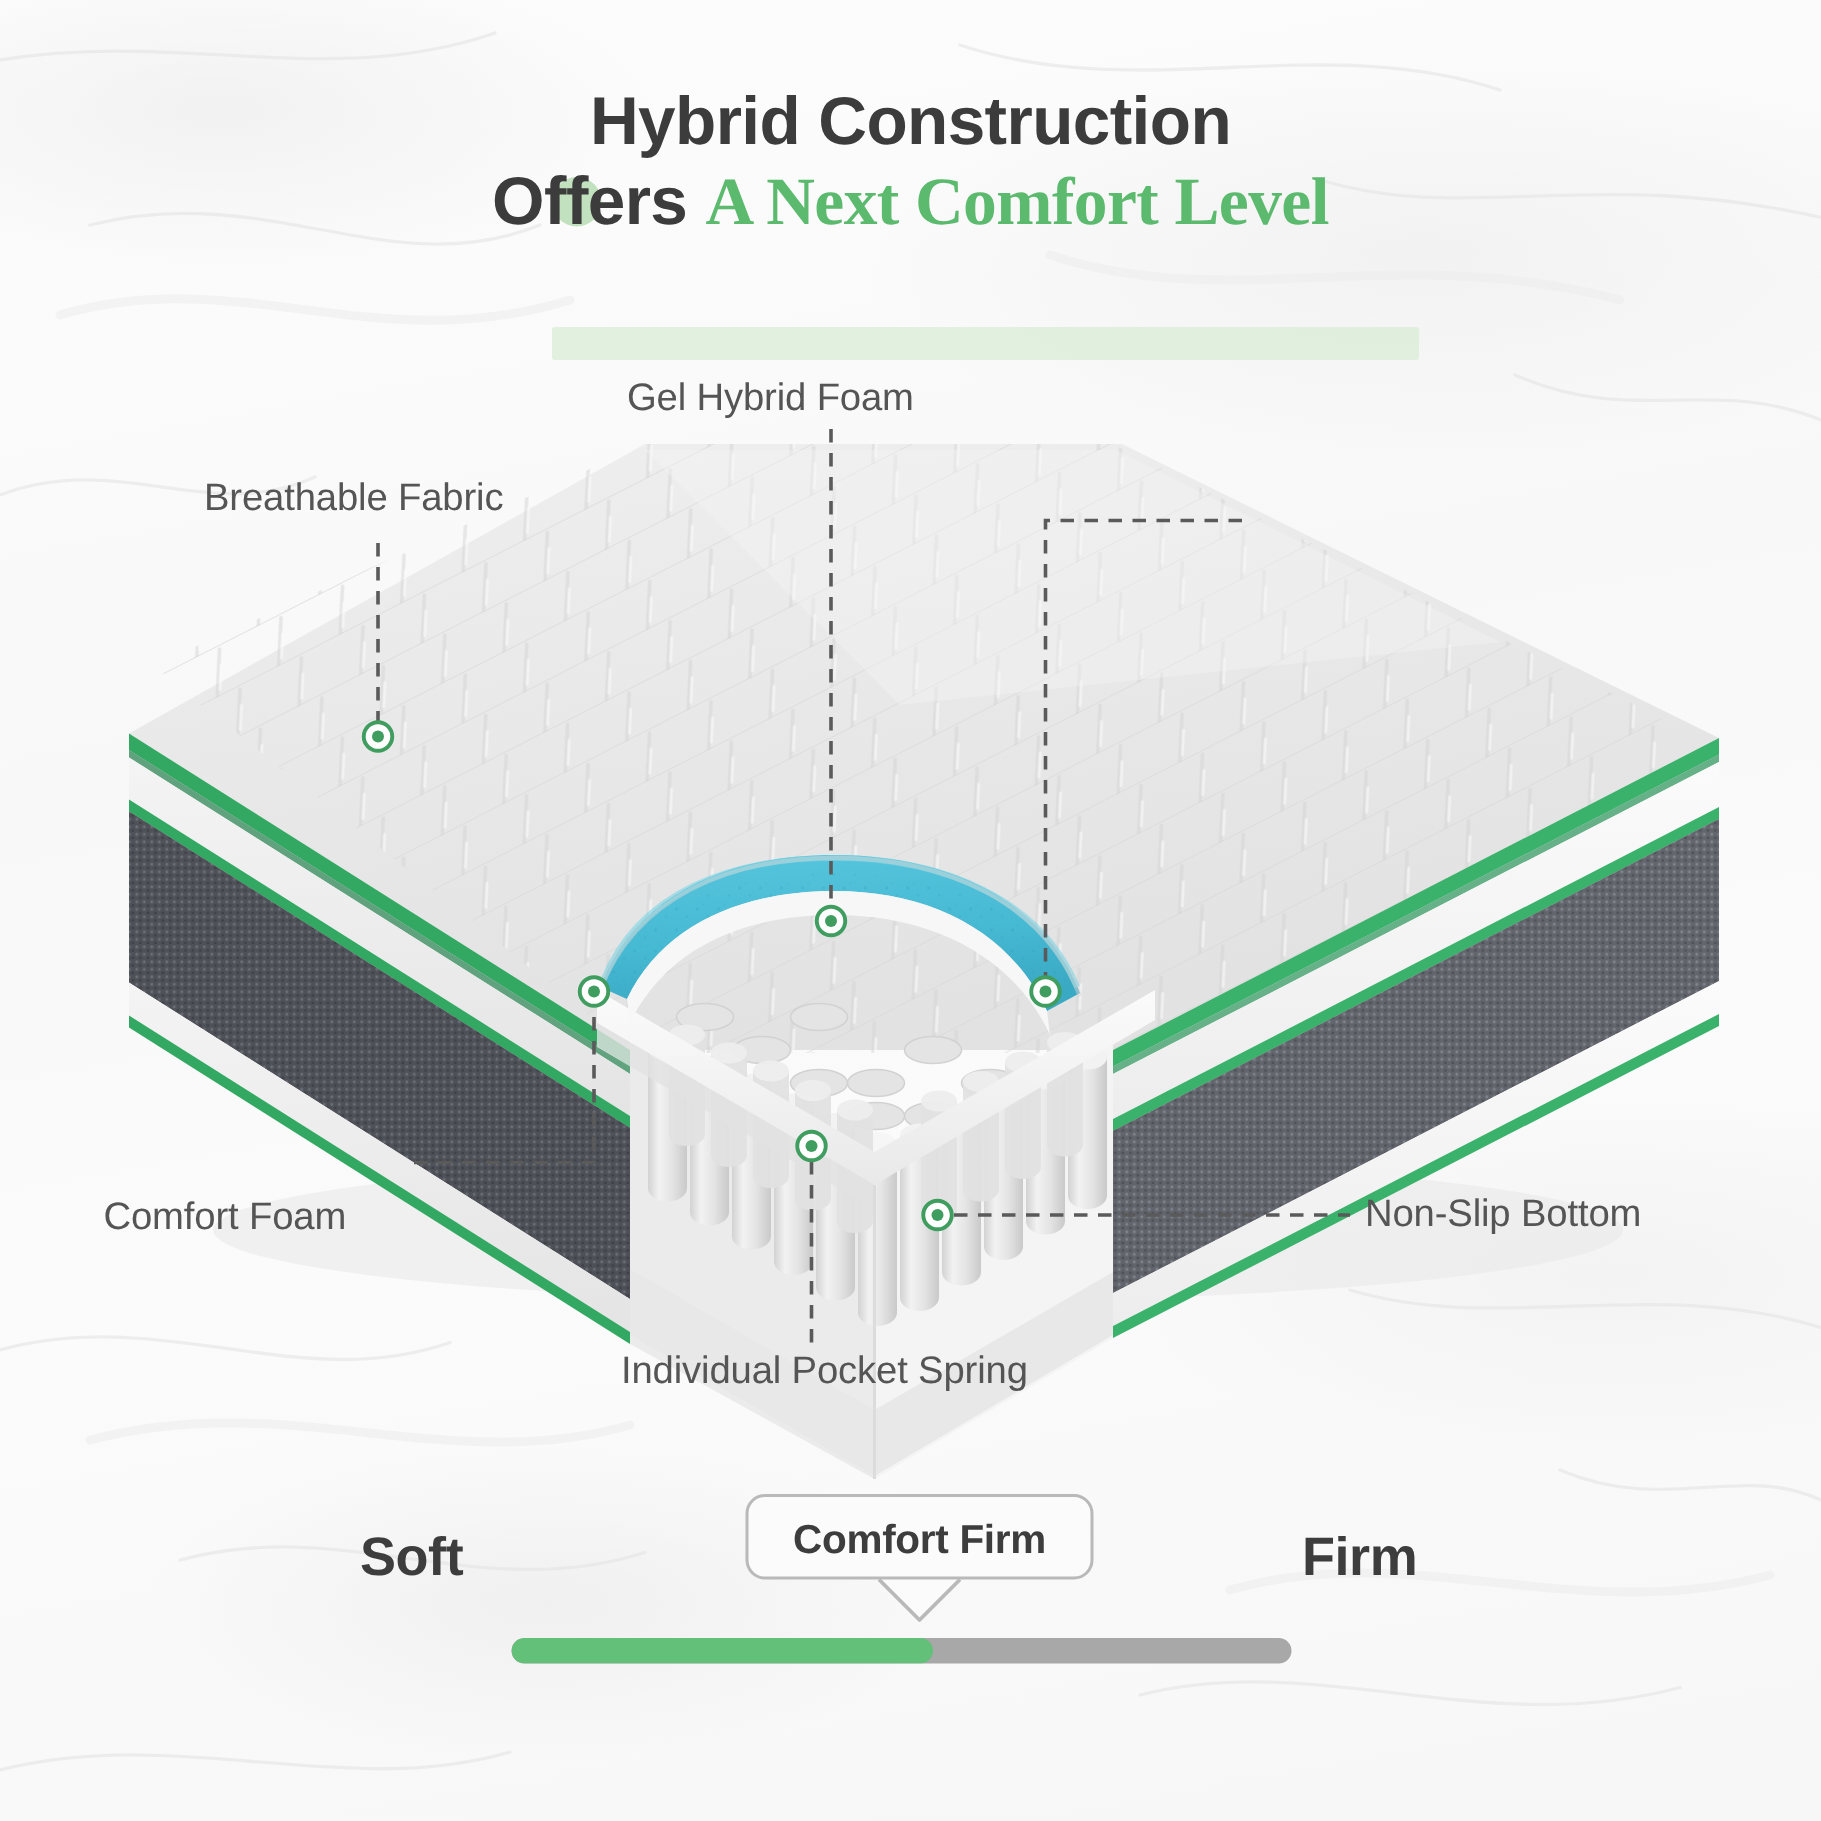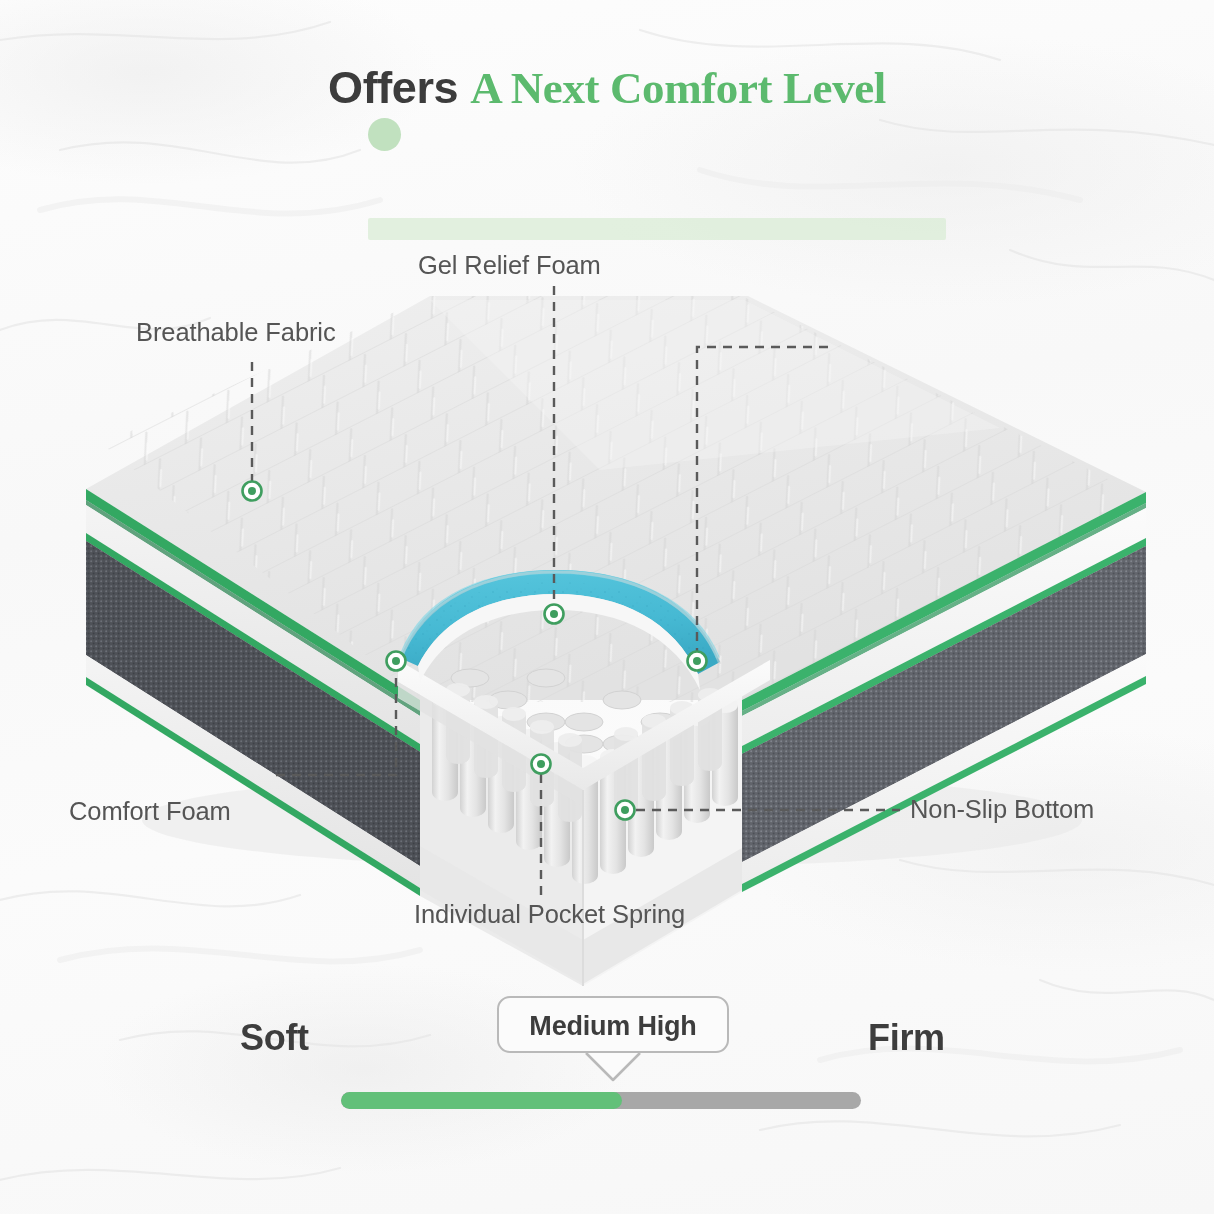--- a/index.html
+++ b/index.html
@@ -141,20 +141,21 @@
       <path d="M 40 210 C 160 175 250 240 380 200"></path>
       <path d="M 700 170 C 820 210 930 160 1080 200"></path>
       <path d="M 60 960 C 190 925 300 985 420 950"></path>
       <path d="M 820 1060 C 940 1025 1050 1085 1180 1050"></path>
     </g>
   </svg>
 
   <div class="title-wrap">
     <div class="title-dot"></div>
     <div class="title-hl"></div>
+    <span class="title-line">Hybrid Construction</span>
     <span class="title-line l2"><span>Offers </span><span class="title-green">A Next Comfort Level</span></span>
   </div>
 
   <svg width="1214" height="1214" viewBox="0 0 1214 1214" style="position:absolute;left:0;top:0;">
     <defs>
 
       <linearGradient id="gTop" x1="0" y1="0" x2="0.35" y2="1">
         <stop offset="0%" stop-color="#efefef"></stop>
         <stop offset="45%" stop-color="#e9e9e9"></stop>
         <stop offset="100%" stop-color="#e2e2e2"></stop>
@@ -407,31 +408,31 @@
         <circle cx="625" cy="810" r="4" fill="#3f9e5f"></circle>
       </g>
     </g>
 
     <path d="M 586 1053 L 613 1080 L 640 1053" fill="#fbfbfb" stroke="#b9b9b9" stroke-width="2.5" stroke-linejoin="round"></path>
     <path d="M 590 1052 L 636 1052" stroke="#fbfbfb" stroke-width="5"></path>
   </svg>
 
   <div class="lbl" style="left:136px; top:318px;">Breathable Fabric</div>
 
-  <div class="lbl" style="left:418px; top:251px;">Gel Relief Foam</div>
+  <div class="lbl" style="left:418px; top:251px;">Gel Hybrid Foam</div>
 
 
   <div class="lbl" style="left:69px; top:797px;">Comfort Foam</div>
 
   <div class="lbl" style="left:910px; top:795px;">Non-Slip Bottom</div>
 
   <div class="lbl" style="left:414px; top:900px;">Individual Pocket Spring</div>
 
   <div class="bubble">
-    <div class="bubble-text">Medium High</div>
+    <div class="bubble-text">Comfort Firm</div>
   </div>
 
   <div class="scale-word soft">Soft</div>
   <div class="scale-word firm">Firm</div>
 
   <div class="bar-track" style="background: rgb(168, 168, 168);">
     <div class="bar-fill" id="barFill" style="width: 54%; background: rgb(98, 192, 121);"></div>
   </div>
 
 </div>

